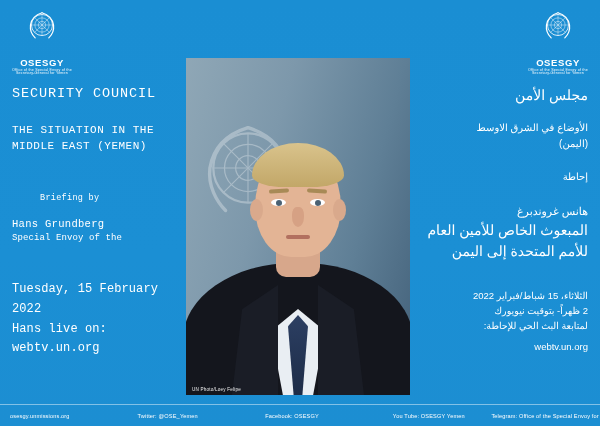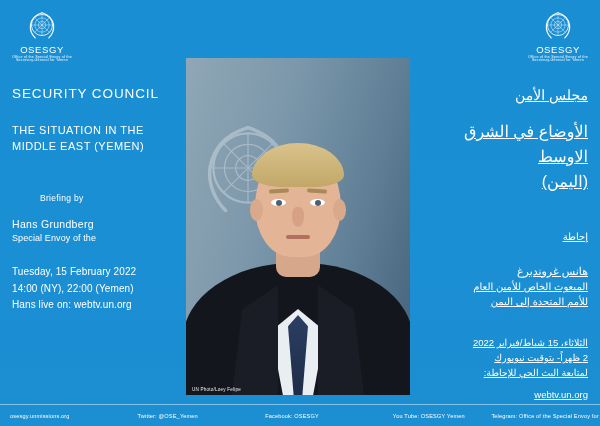--- a/index.html
+++ b/index.html
@@ -33,40 +33,41 @@
   .logo-right { right: 10px; }
 
   .un-emblem {
     width: 34px;
     height: 34px;
     margin: 0 auto;
     display: block;
   }
   .logo-name {
     font-size: 9.5px;
-    font-weight: normal;
+    font-weight: bold;
     letter-spacing: 0.6px;
-    margin-top: 3px;
+    margin-top: 16px;
     line-height: 1;
   }
   .logo-sub {
     font-size: 3.6px;
     letter-spacing: 0.2px;
     margin-top: 1px;
     line-height: 1.1;
     opacity: 0.95;
   }
 
   
   .left-col {
     position: absolute;
     left: 12px;
     top: 86px;
     width: 172px;
     color: #ffffff;
+    font-family: Liberation Mono, monospace;
   }
   .sc-title {
     font-size: 13.5px;
     letter-spacing: 0.9px;
     line-height: 1.25;
     margin-bottom: 20px;
   }
   .topic {
     font-size: 11px;
     letter-spacing: 0.5px;
@@ -84,57 +85,56 @@
     letter-spacing: 0.3px;
     line-height: 1.35;
   }
   .speaker-title {
     font-size: 9px;
     letter-spacing: 0.1px;
     line-height: 1.35;
     margin-top: 1px;
   }
   .when {
-    margin-top: 20px;
-    font-size: 10px;
+    margin-top: 36px;
+    font-size: 12px;
     line-height: 1.65;
     letter-spacing: 0.1px;
   }
 
   
   .right-col {
     position: absolute;
     right: 12px;
     top: 86px;
     width: 178px;
     color: #ffffff;
     text-align: right;
     direction: rtl;
-    text-decoration: underline;
   }
   .ar-sc-title {
     font-size: 14px;
     line-height: 1.3;
     margin-bottom: 16px;
   }
   .ar-topic {
-    font-size: 16px;
+    font-size: 10px;
     line-height: 1.55;
-    margin-bottom: 36px;
+    margin-bottom: 20px;
   }
   .ar-briefing-label {
     font-size: 10px;
     margin-bottom: 21px;
   }
   .ar-speaker-name {
     font-size: 11px;
     line-height: 1.5;
   }
   .ar-speaker-title {
-    font-size: 10px;
+    font-size: 14px;
     line-height: 1.5;
   }
   .ar-when {
     margin-top: 26px;
     font-size: 9.5px;
     line-height: 1.6;
   }
   .ar-url {
     margin-top: 8px;
     font-size: 9.5px;
@@ -386,21 +386,20 @@
   </div>
 
   <div class="left-col">
     <div class="sc-title">SECURITY COUNCIL</div>
     <div class="topic">THE SITUATION IN THE MIDDLE EAST (YEMEN)</div>
     <div class="briefing-label">Briefing by</div>
     <div class="speaker-name">Hans Grundberg</div>
     <div class="speaker-title">Special Envoy of the</div>
     <div class="when">
       <div>Tuesday, 15 February 2022</div>
-      <div>14:00 (NY), 22:00 (Yemen)</div>
       <div>Hans live on: webtv.un.org</div>
     </div>
   </div>
 
   <div class="portrait">
     <div class="bg-wall"></div>
     <div class="bg-emblem">
       <svg viewBox="0 0 100 100">
         <circle cx="50" cy="50" r="31" fill="none" stroke="#ffffff" stroke-width="2"></circle>
         <circle cx="50" cy="50" r="21" fill="none" stroke="#ffffff" stroke-width="1.1"></circle>

